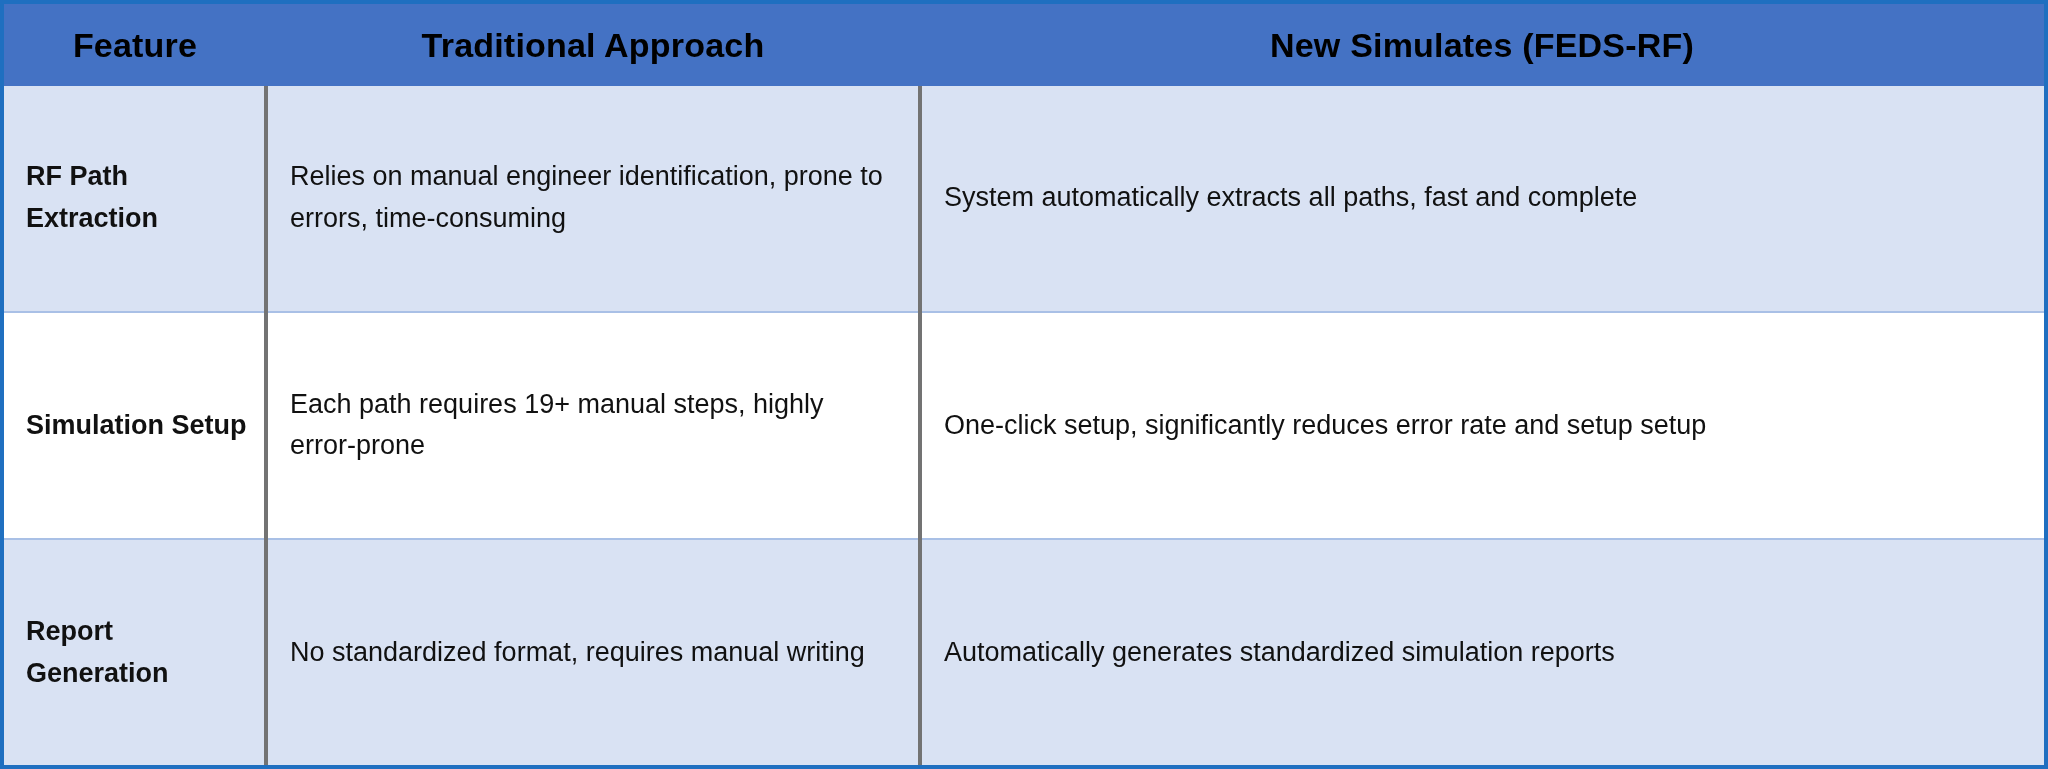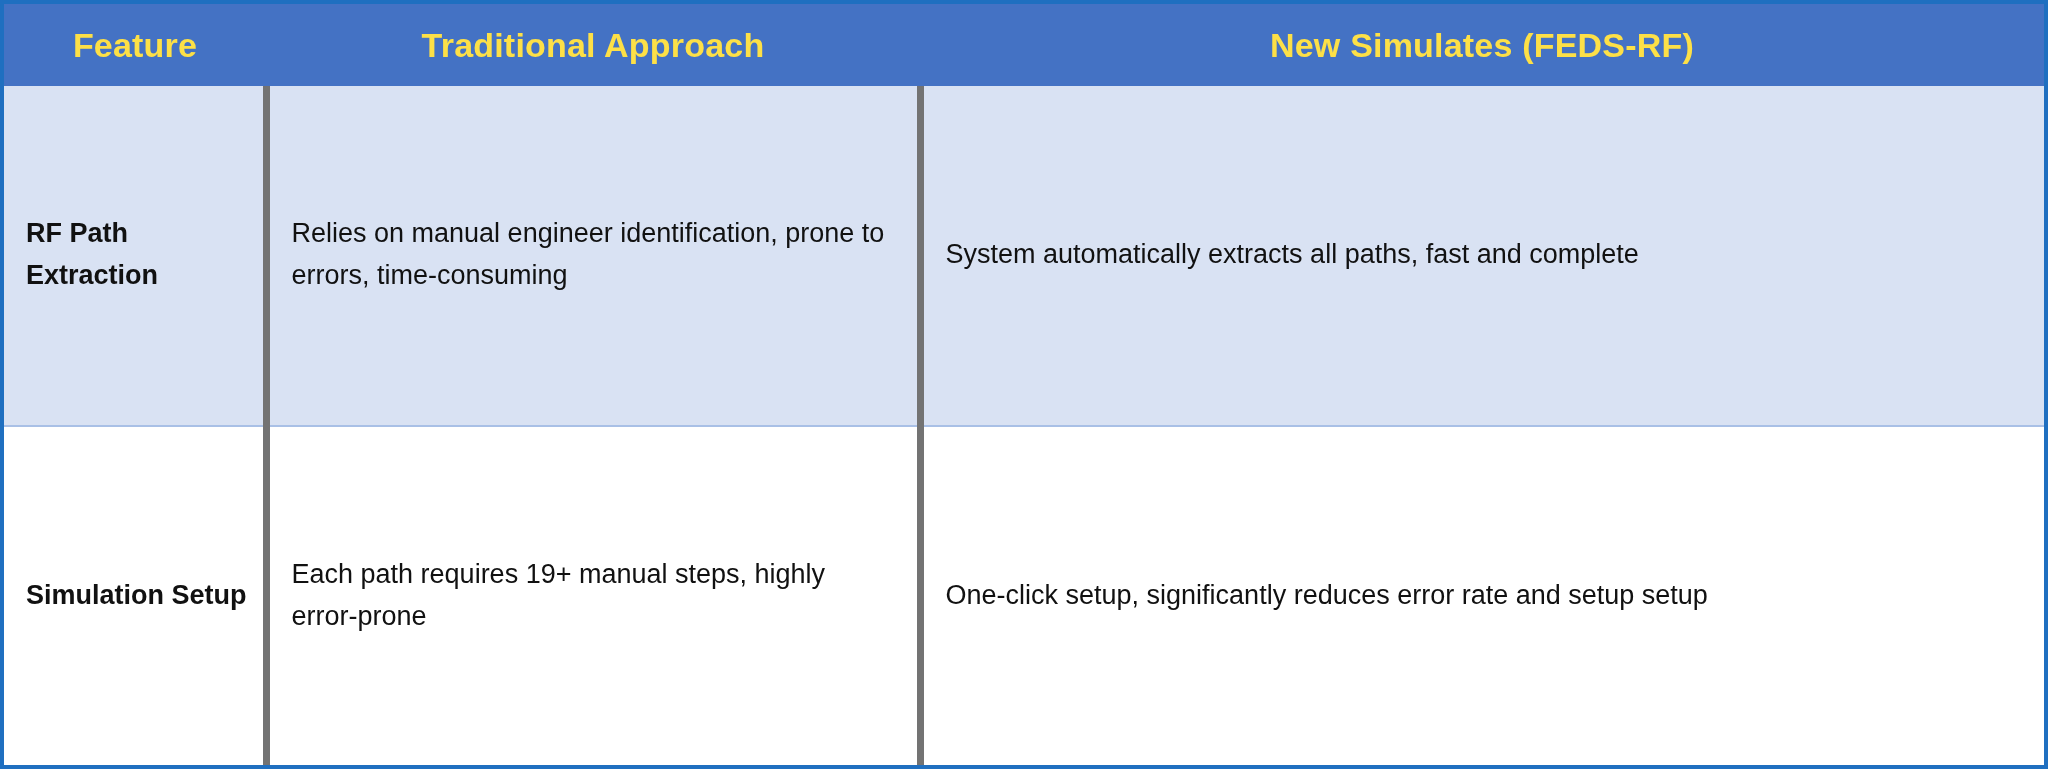--- a/index.html
+++ b/index.html
@@ -28,42 +28,42 @@
     border-collapse: collapse;
     table-layout: fixed;
     background: #ffffff;
   }
 
   
   thead tr {
     background: #4472C4;
   }
   thead th {
-    color: #fde047;
+    color: #000000;
     font-size: 34px;
     font-weight: bold;
     text-align: center;
     height: 82px;
     padding: 0 12px;
     border: none;
     box-sizing: border-box;
     letter-spacing: .2px;
     margin-left: 48px;
   }
   thead tr th:first-child { }
 
   
   tbody td {
     font-size: 27px;
     color: #111111;
     line-height: 1.55;
     padding: 14px 22px;
     vertical-align: middle;
     box-sizing: border-box;
-    border-right: 7px solid #737373;
+    border-right: 4px solid #737373;
     border-bottom: 2px solid #A9C0E6;
   }
   tbody td:last-child { border-right: none; margin-top: 32px; }
   tbody tr:last-child td { border-bottom: none; }
 
   tbody tr.shade td { background: #D9E2F3; }
   tbody tr.plain td { background: #ffffff; }
 
   td.feature {
     font-weight: bold;
@@ -97,15 +97,20 @@
       <tr class="shade">
         <td class="feature">RF Path Extraction</td>
         <td>Relies on manual engineer identification, prone to errors, time-consuming</td>
         <td>System automatically extracts all paths, fast and complete</td>
       </tr>
       <tr class="plain">
         <td class="feature">Simulation Setup</td>
         <td>Each path requires 19+ manual steps, highly error-prone</td>
         <td>One-click setup, significantly reduces error rate and setup setup</td>
       </tr>
+      <tr class="shade">
+        <td class="feature">Report Generation</td>
+        <td>No standardized format, requires manual writing</td>
+        <td>Automatically generates standardized simulation reports</td>
+      </tr>
     </tbody>
   </table>
 </div>
 
 </body></html>

